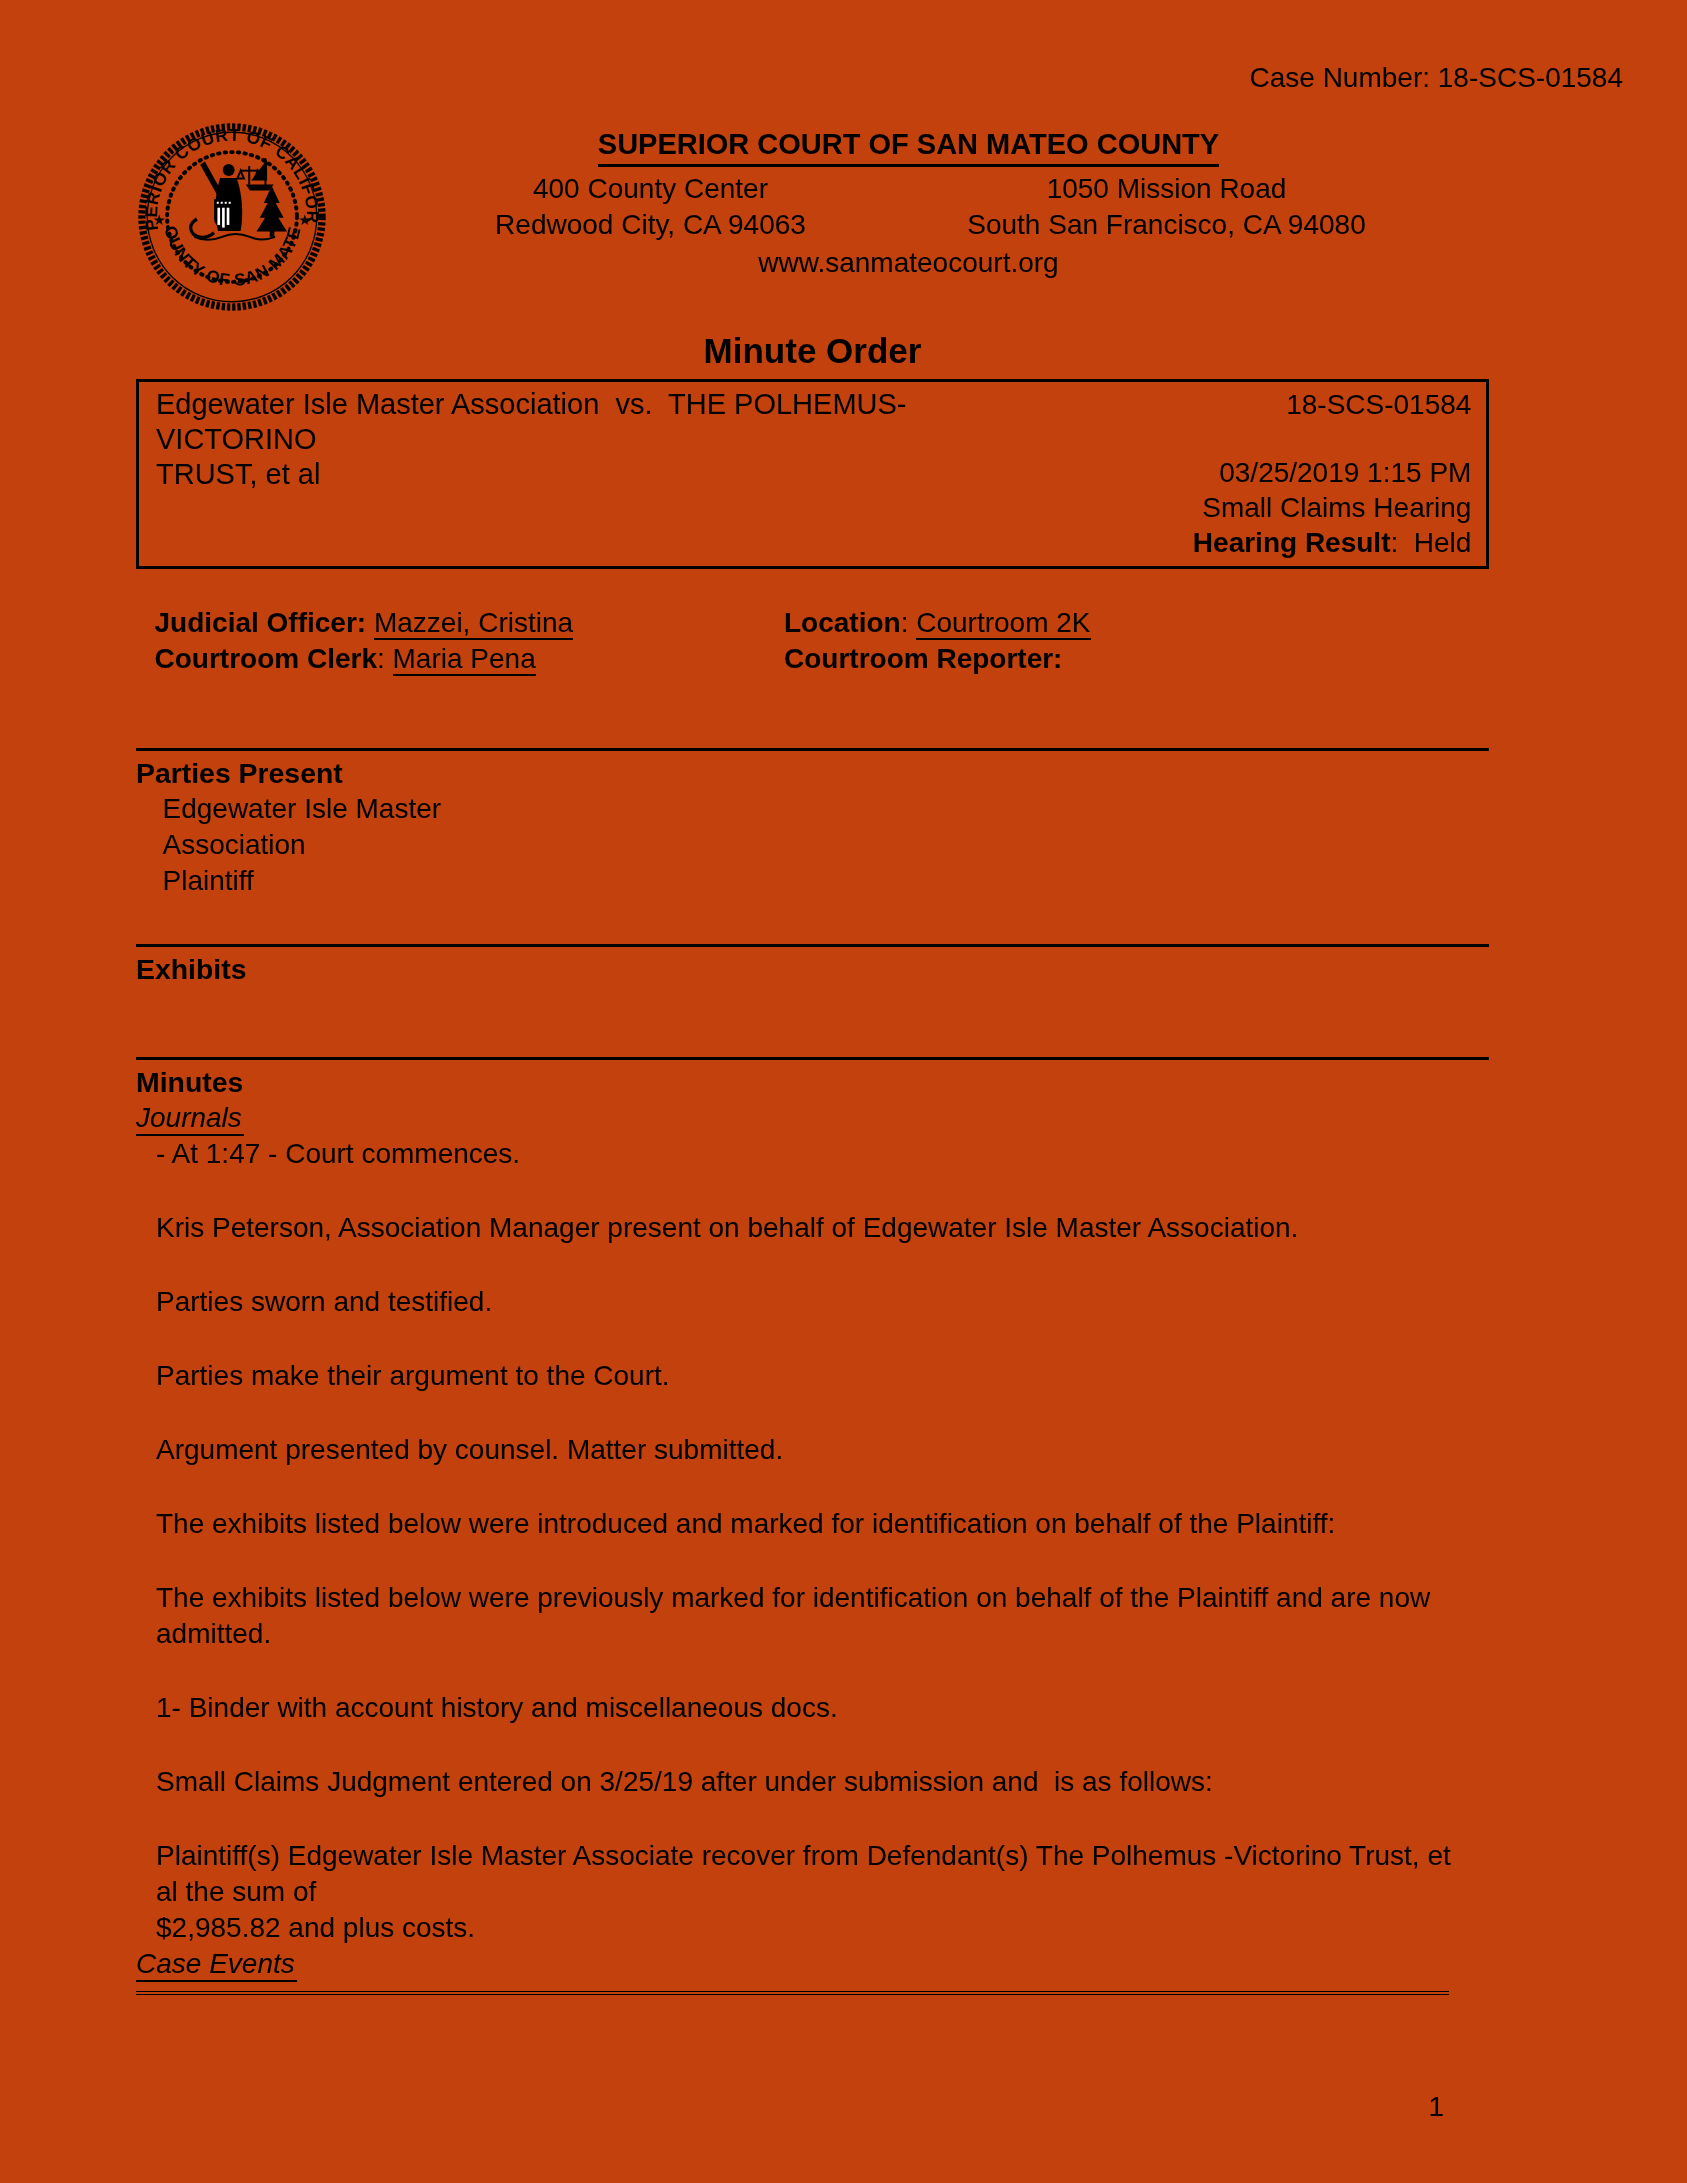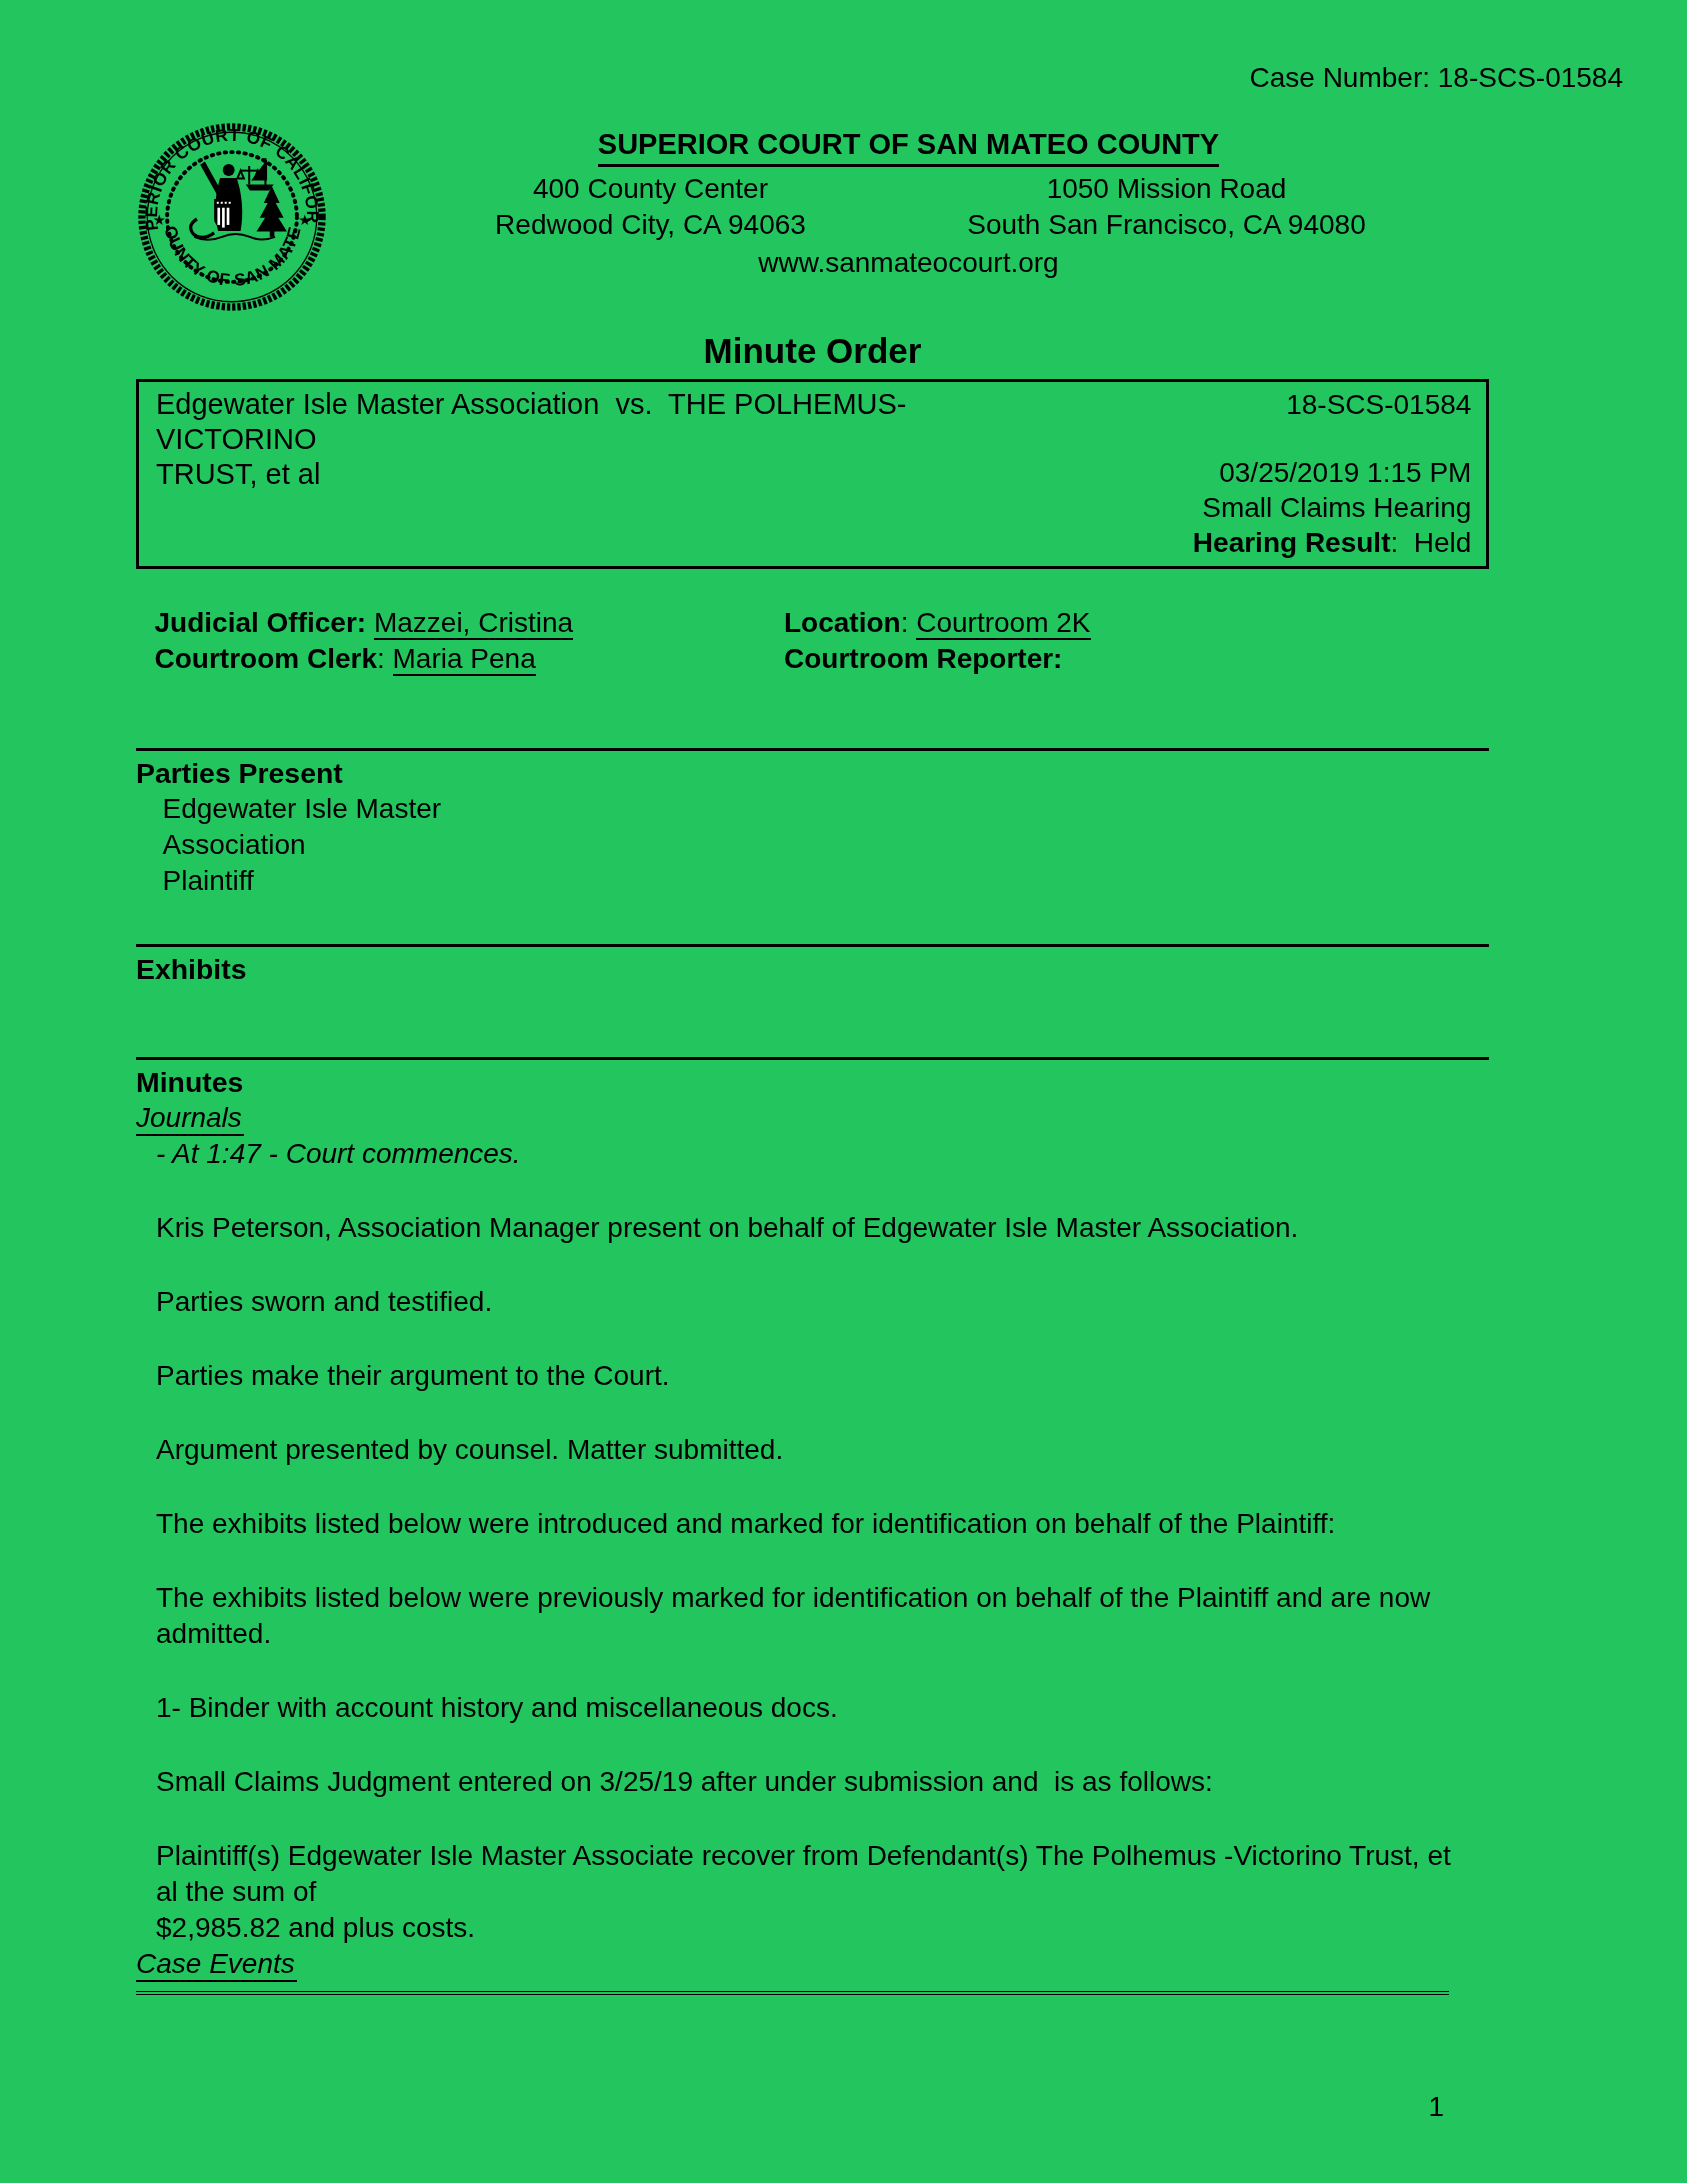--- a/index.html
+++ b/index.html
@@ -1,19 +1,19 @@
 <!DOCTYPE html>
 <html style="font-size:10.6px"><head>
 <meta charset="utf-8">
 <style>
   html,body{margin:0;padding:0;background:#fff;}
   .page{
     position:relative;
     width:1687px;height:2183px;
-    background:#22c55e;
+    background:#c2410c;
     color:#000;
     font-family:"Liberation Sans",sans-serif;
     font-size:28px;line-height:36px;
     box-sizing:border-box;
     padding:60px 4px 0 136px;
     overflow:hidden;
   }
   .pw{white-space:pre-wrap;}
   .b{font-weight:bold;}
   .case-number-row{width:1487px;text-align:right;}
@@ -47,21 +47,21 @@
   .sec-heading{font-weight:bold;font-size:28.4px;padding-top:4px;}
   .party-row{display:flex;padding-left:26.5px;flex-direction:column;}
   .party-name{width:370px;margin-right:26.5px;}
   .party-role{flex:1;}
   .parties-body{margin-bottom:45px;}
   .exhibits-spacer{height:70px;}
   .minutes-body{padding-bottom:0;}
   .journal-heading,.case-events-heading{font-style:italic;}
   .journal-heading .uval,.case-events-heading .uval{border-bottom:2.6px solid #000;padding-bottom:1.3px;padding-right:2.6px;}
   .m-block{margin-top:38px;}
-  .m-block.tight{margin-top:0;font-style:italic;}
+  .m-block.tight{margin-top:0;}
   .m-line{padding-left:20px;white-space:pre-wrap;}
   .footer-rule{width:1313px;border-top:4px double #000;height:0;margin-top:9.3px;}
   .page-num{position:absolute;top:2089px;right:243px;line-height:36px;}
   svg text{font-family:"Liberation Sans",sans-serif;}
 </style>
 </head>
 <body>
 
 <div class="page">
 

